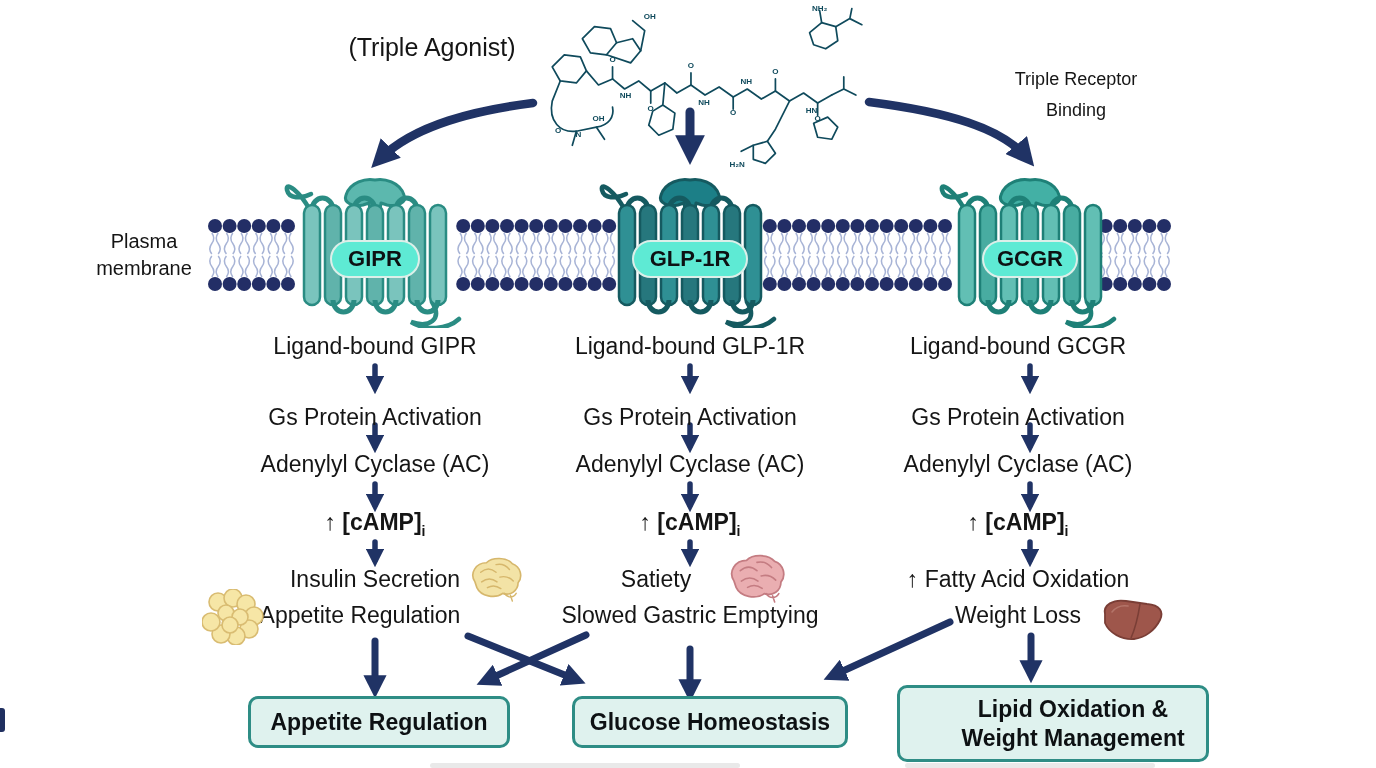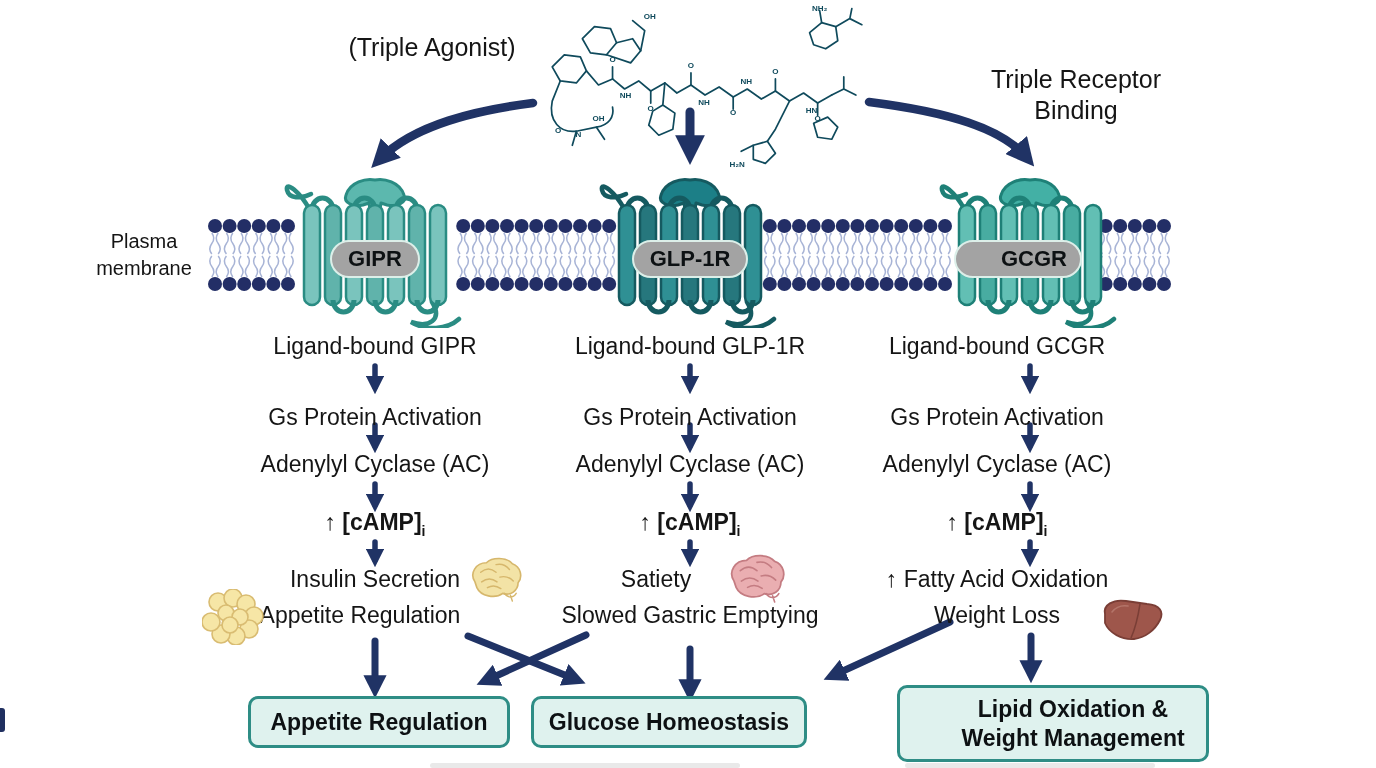--- a/index.html
+++ b/index.html
@@ -6,42 +6,42 @@
   .canvas{position:relative;width:1376px;height:768px;background:#ffffff;overflow:hidden;
           font-family:"Liberation Sans",sans-serif;color:#151515;}
   svg{display:block;}
   #scene{position:absolute;left:0;top:0;z-index:1;}
   .molecule{position:absolute;left:512px;top:4px;width:372px;height:172px;z-index:2;}
   .mol{stroke:#0F4A5C;fill:none;stroke-width:1.7;stroke-linejoin:round;stroke-linecap:round;}
   .atom{font-size:8px;font-weight:bold;fill:#0F4A5C;text-anchor:middle;font-family:"Liberation Sans",sans-serif;}
   .drug-title{position:absolute;left:272px;top:30px;width:320px;text-align:center;z-index:5;}
   .drug-name{font-size:27px;font-weight:bold;letter-spacing:.2px;}
   .drug-sub{font-size:25px;margin-top:3px;text-align:center;}
-  .binding-label{position:absolute;left:945px;top:64px;width:262px;text-align:center;font-size:25px;line-height:31px;z-index:5;}
+  .binding-label{position:absolute;left:945px;top:64px;width:262px;text-align:center;font-size:18px;line-height:31px;z-index:5;}
   .mem-label{position:absolute;left:78px;top:228px;width:132px;text-align:center;font-size:20px;line-height:27px;z-index:5;}
   .receptor{position:absolute;top:168px;width:190px;height:160px;z-index:3;}
   #receptor-0{left:280px;} #receptor-1{left:595px;} #receptor-2{left:935px;}
-  .pill{position:absolute;top:240px;height:34px;background:#a3a3a3;border:2px solid #DCEFE9;border-radius:19px;
+  .pill{position:absolute;top:240px;height:34px;background:#5eead4;border:2px solid #DCEFE9;border-radius:19px;
         z-index:4;font-weight:bold;font-size:22px;text-align:center;line-height:33px;color:#0d1113;}
-  #pill-0{left:330px;width:86px;} #pill-1{left:632px;width:112px;} #pill-2{left:954px;width:92px;padding-left:32px;}
+  #pill-0{left:330px;width:86px;} #pill-1{left:632px;width:112px;} #pill-2{left:982px;width:92px;}
   .step-row{position:absolute;width:380px;text-align:center;font-size:23px;z-index:5;white-space:nowrap;}
-  .c1{left:185px;} .c2{left:500px;} .c3{left:807px;}
+  .c1{left:185px;} .c2{left:500px;} .c3{left:828px;}
   .r1{top:333px;} .r2{top:392px;margin-top:12px;} .r3{top:451px;} .r4{top:509px;font-weight:bold;} .r5{top:566px;} .r6{top:602px;}
   .shift-satiety{transform:translateX(-34px);} .shift-appreg{transform:translateX(-15px);}
   sub{font-size:14px;}
   .icon{position:absolute;z-index:5;}
   #icon-islet{left:202px;top:589px;width:62px;height:56px;}
   #icon-brain-yellow{left:468px;top:556px;width:58px;height:46px;}
   #icon-brain-pink{left:726px;top:553px;width:64px;height:50px;}
   #icon-liver{left:1102px;top:597px;width:64px;height:46px;}
   .obox{position:absolute;background:#DFF2EE;border:3px solid #2E8D85;border-radius:10px;font-weight:bold;
         font-size:23px;color:#0d1113;display:flex;flex-direction:column;justify-content:center;text-align:center;
         z-index:5;line-height:29px;}
   #box-appetite{left:248px;top:696px;width:256px;height:46px;}
-  #box-glucose{left:531px;top:696px;width:270px;height:46px;justify-content:center;}
+  #box-glucose{left:572px;top:696px;width:270px;height:46px;justify-content:center;}
   #box-lipid{left:897px;top:685px;width:266px;height:71px;padding-left:40px;}
   .edge-mark{position:absolute;left:0;top:708px;width:5px;height:24px;background:#203060;border-radius:0 3px 3px 0;z-index:5;}
   .bottom-smudge{position:absolute;top:763px;height:5px;background:#e9e9e9;border-radius:3px;z-index:5;}
 </style>
 </head>
 <body>
 
 <div class="canvas">
 
   <svg id="scene" width="1376" height="768" viewBox="0 0 1376 768">

